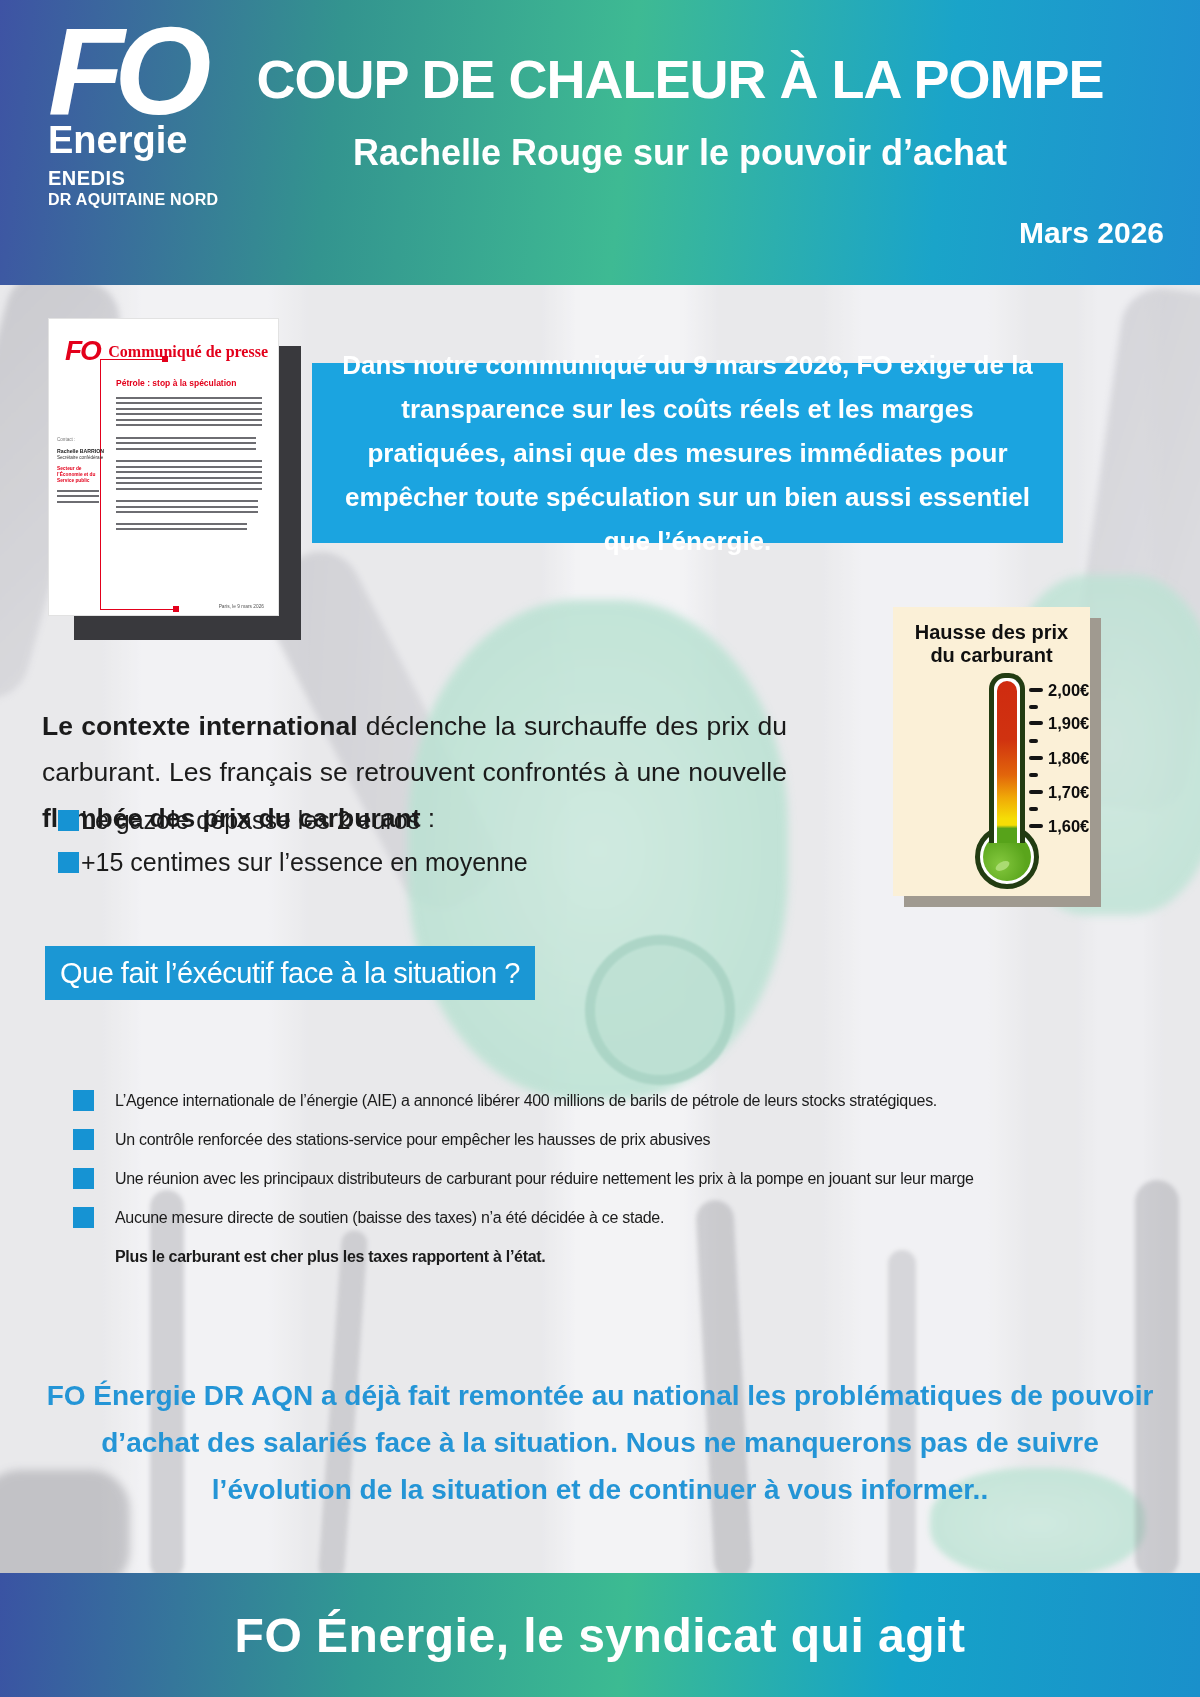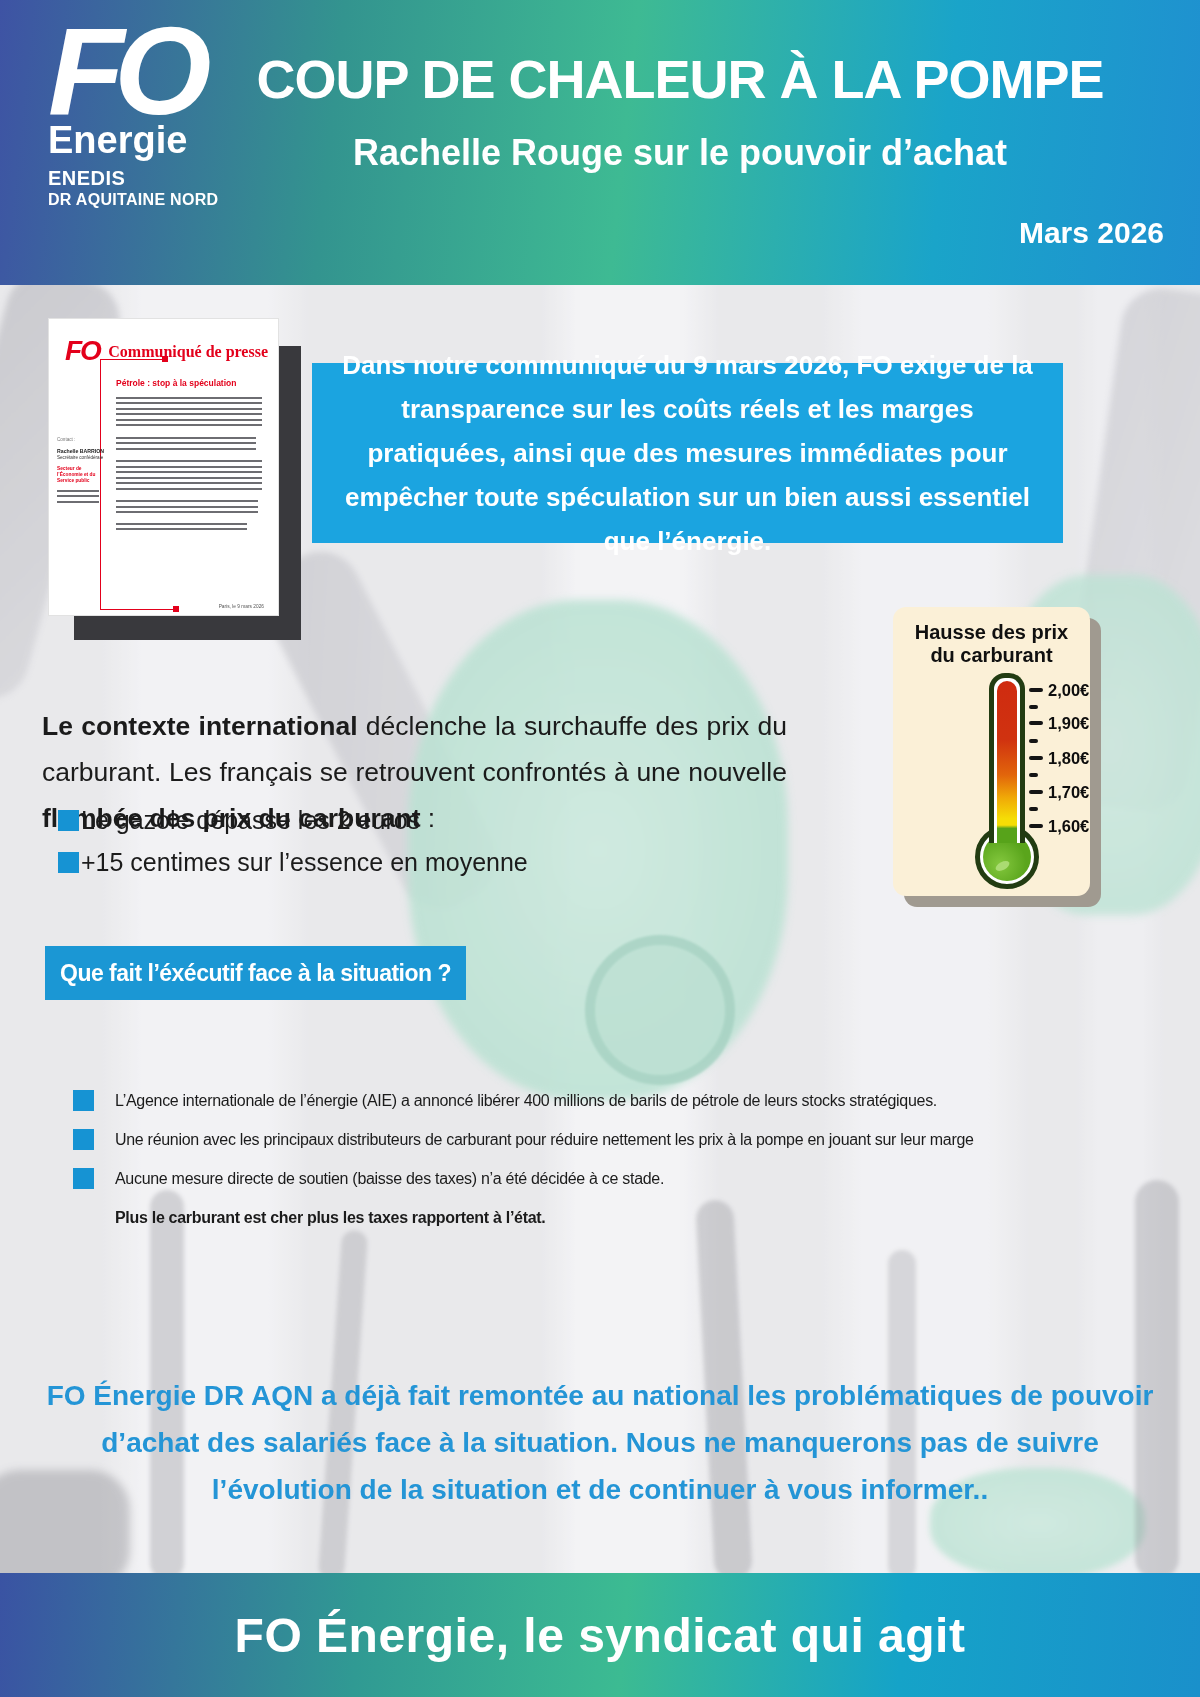--- a/index.html
+++ b/index.html
@@ -47,21 +47,21 @@
   .pr-side .links{margin-top:6px;width:42px;height:14px;}
   .pr-date{position:absolute;right:14px;bottom:6px;font-size:4.8px;color:#555;}
 
   
   .quote{position:absolute;left:312px;top:363px;width:751px;height:180px;z-index:2;
          background:var(--quote-blue,#1ba4e0);color:#fff;display:flex;align-items:center;justify-content:center;
          text-align:center;font-size:26px;font-weight:bold;line-height:44px;box-sizing:border-box;padding:0 20px;}
 
   
   .thermo{position:absolute;left:893px;top:607px;width:197px;height:289px;z-index:2;
-          background:var(--thermo-bg,#fbf0d7);box-shadow:11px 11px 0 #a09a90;border-radius:13px;}
+          background:var(--thermo-bg,#fbf0d7);box-shadow:11px 11px 0 #a09a90;}
   .thermo .ttl{margin:14px 10px 0;text-align:center;font-size:20px;font-weight:bold;line-height:23px;color:#101010;}
   .tz{position:absolute;inset:0;}
   .tube{position:absolute;left:96px;top:66px;width:26px;height:165px;background:#fff;
         border:5px solid #223c12;border-bottom:0;border-radius:16px 16px 0 0;}
   .tube .fill{position:absolute;left:3px;right:3px;top:3px;bottom:0;border-radius:10px 10px 0 0;
         background:linear-gradient(180deg,#cf2b10 0%,#d03210 36%,#e2650b 58%,#f0a907 72%,#f5dd06 85%,#f5dd06 89%,#57a31a 91%,#57a31a 100%);}
   .bulb{position:absolute;left:82px;top:218px;width:54px;height:54px;border-radius:50%;
         background:#fff;border:5px solid #223c12;}
   .bulb .bfill{position:absolute;inset:3px;border-radius:50%;
         background:radial-gradient(circle at 35% 65%,#84c83e 0%,#5aa51c 60%);}
@@ -75,21 +75,21 @@
   
   .context{position:absolute;left:42px;top:676px;width:745px;z-index:2;
            font-size:26.5px;line-height:46px;text-align:justify;}
   .context b{font-weight:bold;}
   .ctx-bullets{position:absolute;left:58px;top:806px;z-index:2;}
   .ctx-row{display:flex;align-items:center;gap:2px;margin-bottom:13px;font-size:25px;}
   .mkr{width:21px;height:21px;background:var(--bullet-blue,#1693d3);flex:0 0 auto;}
 
   
   .banner{position:absolute;left:45px;top:946px;height:54px;line-height:54px;z-index:2;
-          background:var(--accent-blue,#1b97d4);color:#fff;font-size:23px;font-weight:bold;
+          background:var(--accent-blue,#1b97d4);color:#fff;font-size:29px;font-weight:normal;
           padding:0 15px;width:fit-content;letter-spacing:-.5px;}
   .intro{position:absolute;left:42px;top:1018px;font-size:25px;z-index:2;}
   .mainlist{position:absolute;left:100px;top:1066px;width:1035px;z-index:2;list-style:none;margin:15px;padding:0;
             font-size:16px;line-height:39px;letter-spacing:-.3px;text-align:justify;}
   .mainlist li{position:relative;}
   .mainlist .mkr{position:absolute;left:-42px;top:9px;width:21px;height:21px;}
   .mainlist .bold2{display:block;font-weight:bold;text-align:left;}
 
   
   .closing{position:absolute;left:40px;top:1372px;width:1120px;z-index:2;text-align:center;
@@ -207,20 +207,24 @@
 
   <div class="banner">Que fait l’éxécutif face à la situation ?</div>
 
   <ul class="mainlist">
     <li>
       <span class="mkr"></span>
       <span>L’Agence internationale de l’énergie (AIE) a annoncé libérer 400 millions de barils de pétrole de leurs stocks stratégiques.</span>
     </li>
     <li>
       <span class="mkr"></span>
+      <span>Un contrôle renforcée des stations-service pour empêcher les hausses de prix abusives</span>
+    </li>
+    <li>
+      <span class="mkr"></span>
       <span>Une réunion avec les principaux distributeurs de carburant pour réduire nettement les prix à la pompe en jouant sur leur marge</span>
     </li>
     <li>
       <span class="mkr"></span>
       <span>Aucune mesure directe de soutien (baisse des taxes) n’a été décidée à ce stade.</span>
       <span class="bold2">Plus le carburant est cher plus les taxes rapportent à l’état.</span>
     </li>
   </ul>
 
   <div class="closing">FO Énergie DR AQN a déjà fait remontée au national les problématiques de pouvoir d’achat des salariés face à la situation. Nous ne manquerons pas de suivre l’évolution  de la situation et de continuer à vous informer..</div>

